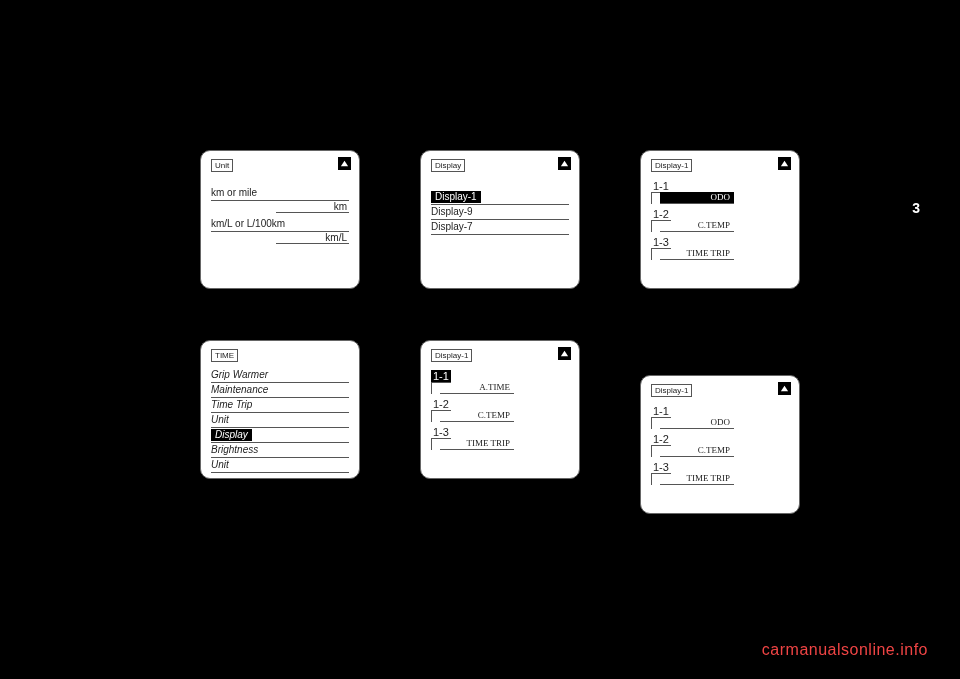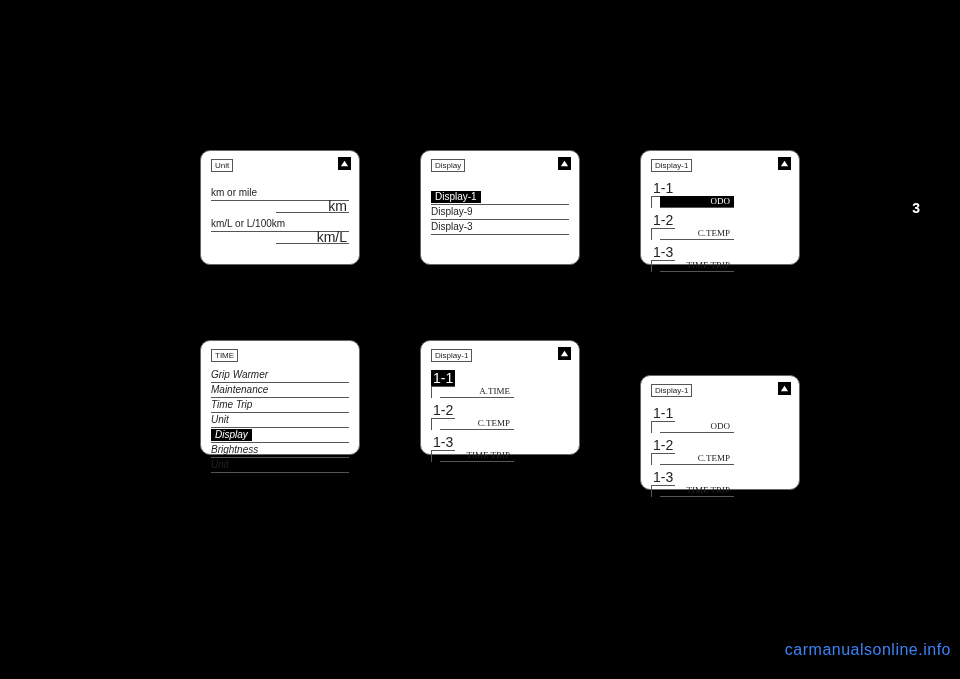--- a/index.html
+++ b/index.html
@@ -15,41 +15,41 @@
   .page-number {
     position: absolute;
     right: 40px;
     top: 200px;
     color: #fff;
     font-size: 14px;
     font-weight: bold;
   }
   .watermark {
     position: absolute;
-    right: 9px;
+    right: 32px;
     bottom: 20px;
-    color: #3b82f6;
+    color: #ef4444;
     font-size: 16px;
     letter-spacing: 0.5px;
   }
   .row {
     position: absolute;
     left: 0;
     width: 100%;
     display: flex;
     justify-content: flex-start;
     gap: 60px;
     padding-left: 200px;
   }
   .row1 { top: 150px; }
   .row2 { top: 340px; }
   .panel {
     background: #fff;
     width: 160px;
-    height: 115px;
+    height: 139px;
     border-radius: 10px;
     border: 1px solid #666;
     position: relative;
     padding: 8px 10px;
     box-sizing: border-box;
     font-size: 9px;
     color: #222;
   }
   .tag {
     display: inline-block;
@@ -74,35 +74,35 @@
   .line-item {
     border-bottom: 1px solid #555;
     padding: 1px 0;
     font-size: 10px;
     line-height: 12px;
   }
   .sub-right {
     text-align: right;
     border-bottom: 1px solid #555;
     padding: 0 2px;
-    font-size: 14px;
+    font-size: 10px;
     line-height: 11px;
     width: 50%;
     margin-left: auto;
   }
   .sel {
     background: #000;
     color: #fff;
     display: inline-block;
     padding: 0 4px;
   }
   .menu-list .line-item { padding: 1px 0; font-style: italic; }
   .slot-group { margin-top: 4px; }
   .slot-label {
-    font-size: 14px;
+    font-size: 11px;
     border-bottom: 1px solid #555;
     display: inline-block;
     padding: 0 2px;
   }
   .slot-value-row {
     display: flex;
     align-items: flex-end;
     margin-top: -1px;
   }
   .slot-bar {
@@ -156,21 +156,21 @@
   <div class="panel">
     <span class="tag">Display</span>
     <div class="corner-icon">
       <svg width="9" height="9" viewBox="0 0 10 10">
           <polygon points="5,2 9,8 1,8" fill="#fff"></polygon>
         </svg>
     </div>
     <div style="height:14px"></div>
     <div class="line-item"><span class="sel">Display-1</span></div>
     <div class="line-item">Display-9</div>
-    <div class="line-item">Display-3</div>
+    <div class="line-item">Display-7</div>
   </div>
 
   <div class="panel">
     <span class="tag">Display-1</span>
     <div class="corner-icon">
       <svg width="9" height="9" viewBox="0 0 10 10">
           <polygon points="5,2 9,8 1,8" fill="#fff"></polygon>
         </svg>
     </div>
     <div class="slot-group">

